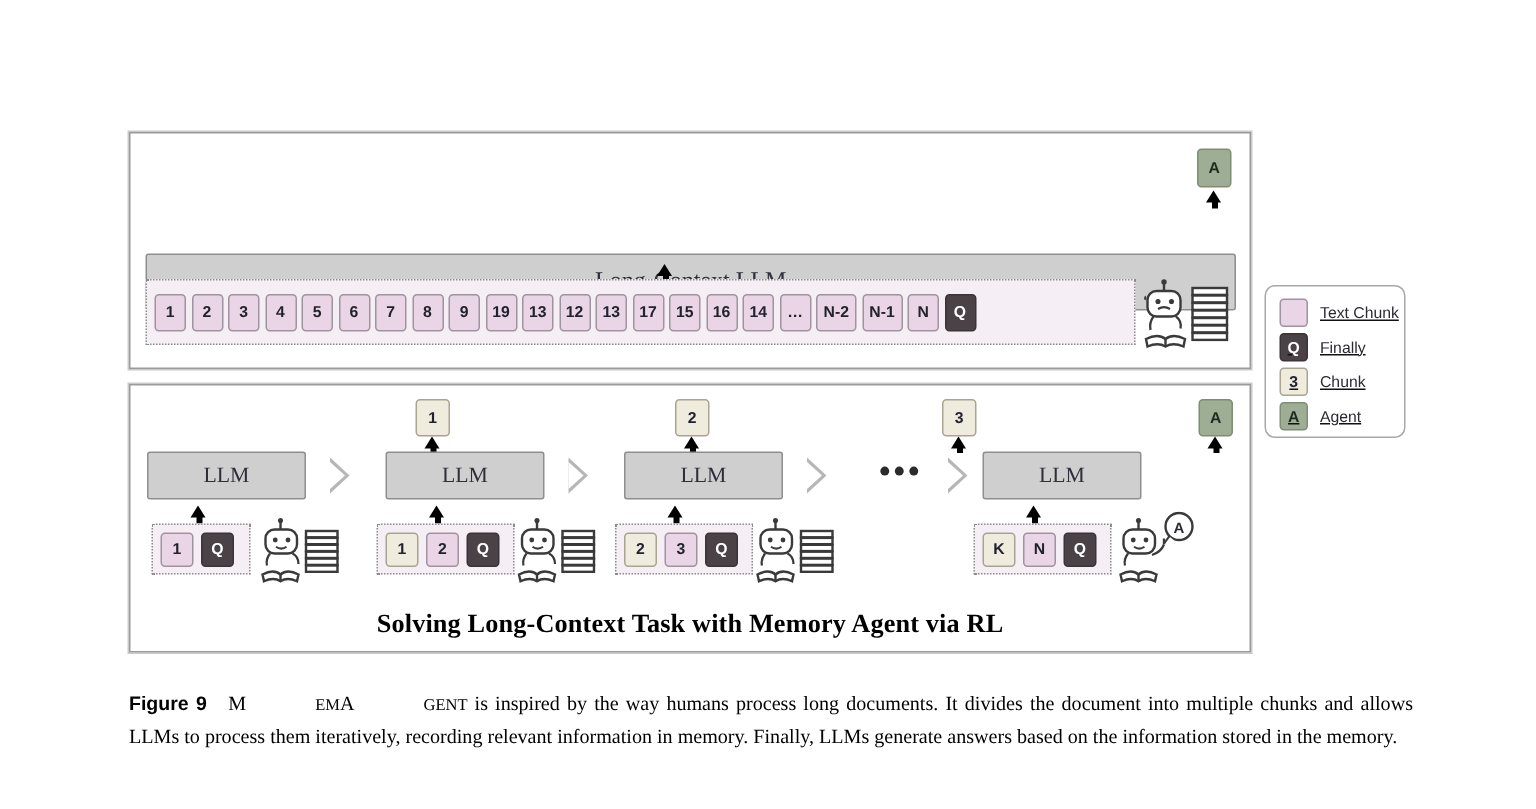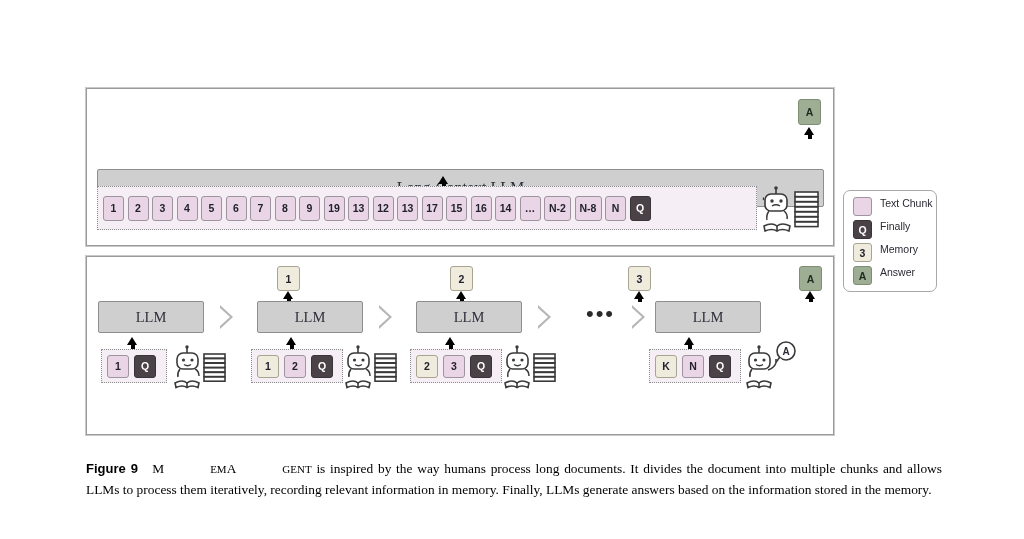--- a/index.html
+++ b/index.html
@@ -191,22 +191,24 @@
     left: 843px; top: 190px;
     width: 94px; height: 102px;
     border: 1px solid #a8a8a8;
     border-radius: 7px;
     background: #fff;
     box-sizing: border-box;
     padding: 6px 0 0 9px;
   }
   .legend-row {
     display: flex;
+    align-items: center;
     height: 23px;
     gap: 8px;
+    text-decoration: underline;
   }
   .legend-row .tok { width: 19px; height: 19px; flex: none; }
   .legend-label {
     font-family: "Liberation Sans", sans-serif;
     font-size: 10.5px;
     color: #2a2a33;
     white-space: nowrap;
   }
 
   
@@ -260,21 +262,21 @@
       <div class="tok tok-chunk">19</div>
       <div class="tok tok-chunk">13</div>
       <div class="tok tok-chunk">12</div>
       <div class="tok tok-chunk">13</div>
       <div class="tok tok-chunk">17</div>
       <div class="tok tok-chunk">15</div>
       <div class="tok tok-chunk">16</div>
       <div class="tok tok-chunk">14</div>
       <div class="tok tok-chunk">…</div>
       <div class="tok tok-chunk wide">N-2</div>
-      <div class="tok tok-chunk wide">N-8</div>
+      <div class="tok tok-chunk wide">N-1</div>
       <div class="tok tok-chunk">N</div>
       <div class="tok tok-q">Q</div>
     </div>
 
   <svg class="robot" style="left:672px; top:96px;" width="62" height="48" viewBox="0 0 62 48">
     <g fill="none" stroke="#3a3a3a" stroke-width="1.6">
 
       <line x1="17" y1="4" x2="17" y2="9"></line>
       <circle cx="17" cy="3" r="1.8" fill="#3a3a3a" stroke="none"></circle>
 
@@ -299,20 +301,21 @@
         <rect x="36" y="27" width="23" height="4.6"></rect>
         <rect x="36" y="32" width="23" height="4.6"></rect>
         <rect x="36" y="37" width="23" height="4.6"></rect>
       </g>
     </g>
   </svg>
 </div>
 
 <div class="panel" id="panel-bottom">
 
+  <div class="panel-title" id="title-bottom">Solving Long-Context Task with Memory Agent via RL</div>
 
   <div class="tok out-tok tok-mem" id="out-1">1</div>
   <div class="tok out-tok tok-mem" id="out-2">2</div>
   <div class="tok out-tok tok-mem" id="out-3">3</div>
   <div class="tok out-tok tok-ans" id="out-4">A</div>
 
   <div class="arrow-up" style="left:196px; top:34px; height:11px;">
       <div class="head"></div>
       <div class="shaft" style="top:6px;height:5px;"></div>
     </div>
@@ -474,24 +477,24 @@
     <div class="legend-row">
       <div class="tok tok-chunk"></div>
       <span class="legend-label">Text Chunk</span>
     </div>
     <div class="legend-row">
       <div class="tok tok-q">Q</div>
       <span class="legend-label">Finally</span>
     </div>
     <div class="legend-row">
       <div class="tok tok-mem">3</div>
-      <span class="legend-label">Memory</span>
+      <span class="legend-label">Chunk</span>
     </div>
     <div class="legend-row">
       <div class="tok tok-ans">A</div>
-      <span class="legend-label">Answer</span>
+      <span class="legend-label">Agent</span>
     </div>
   </div>
 
 <div id="caption">
   <span class="figlabel">Figure 9</span>
   <span>&nbsp;&nbsp;</span><span class="smallcaps"><span class="sc-big">M</span><span class="sc-sm">EM</span><span class="sc-big">A</span><span class="sc-sm">GENT</span></span><span> is inspired by the way humans process long documents. It divides the document into multiple chunks and allows LLMs to process them iteratively, recording relevant information in memory. Finally, LLMs generate answers based on the information stored in the memory.</span>
 </div>
 
 </body></html>

